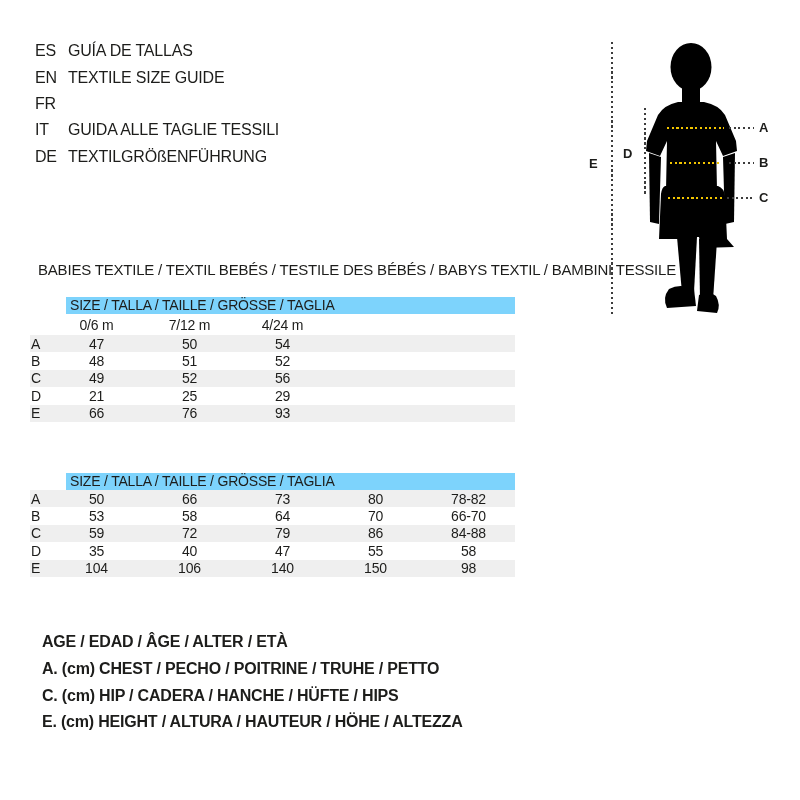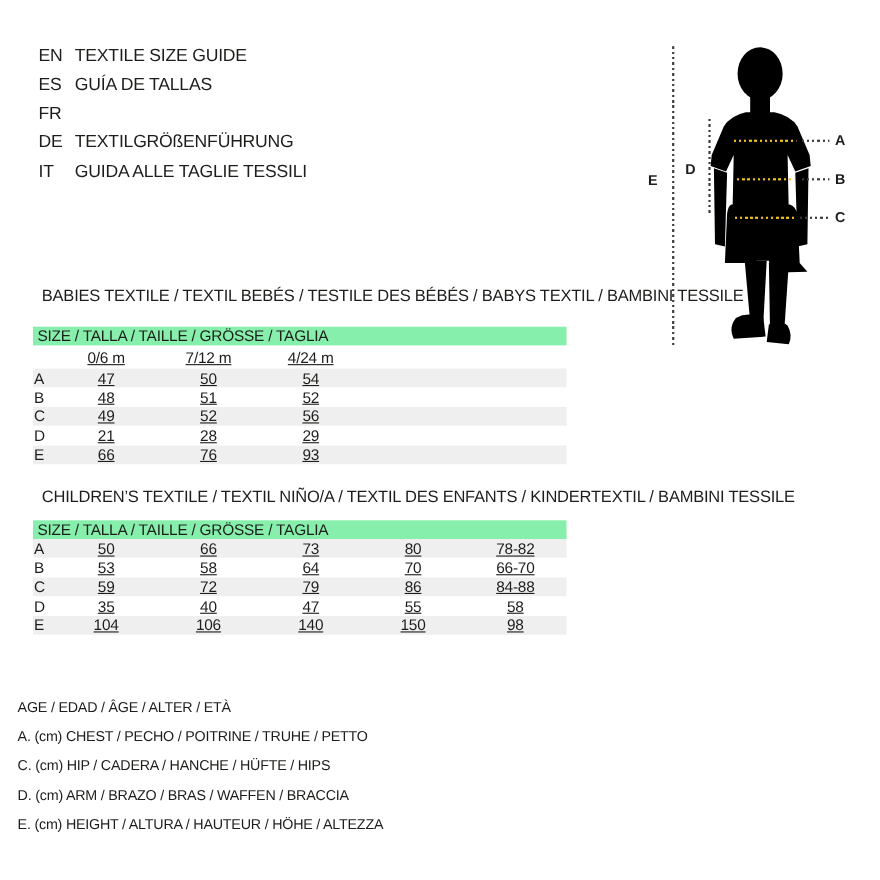--- a/index.html
+++ b/index.html
@@ -19,56 +19,56 @@
   .m-label { position:absolute; font-size:13px; font-weight:bold; letter-spacing:0; }
   .hdots { position:absolute; height:2.4px;
            background:repeating-linear-gradient(90deg, #f2c500 0 2.2px, transparent 2.2px 4.7px); }
   .hdots.gray { background:repeating-linear-gradient(90deg, #3c3c3c 0 2px, transparent 2px 4.7px); }
   .vdots { position:absolute; width:2.2px;
            background:repeating-linear-gradient(180deg, #3c3c3c 0 2.2px, transparent 2.2px 4.9px); }
 
   
   .section-title { position:absolute; left:38px; font-size:15px; white-space:nowrap; }
   .sg-table { position:absolute; left:30px; width:485px; font-size:14px; }
-  .size-bar { height:17px; background:#86efac; padding-left:4px; line-height:17px; white-space:nowrap; }
+  .size-bar { height:17px; background:#7dd3fc; padding-left:4px; line-height:17px; white-space:nowrap;margin-left:36px; }
   .trow { display:grid; grid-template-columns:20px 93px 93px 93px 93px 93px; align-items:center; }
   .thead-row { height:21px; }
   .data-row { height:17.4px; }
   .stripe { background:#efefef; }
   .cell-label { padding-left:1px; }
-  .cell-val { text-align:center;text-decoration:underline; }
-
-  
-  .legend-block { position:absolute; left:16px; top:629px; font-size:13px; }
+  .cell-val { text-align:center; }
+
+  
+  .legend-block { position:absolute; left:42px; top:629px; font-size:16px;font-weight:bold; }
   .legend-line { height:26.7px; display:flex; align-items:center; white-space:nowrap; }
 </style>
 </head>
 <body>
 
 <div class="page">
 
   <div class="lang-block">
     <div class="lang-row">
+      <span class="lang-code">ES</span>
+      <span class="lang-title">GUÍA DE TALLAS</span>
+    </div>
+    <div class="lang-row">
       <span class="lang-code">EN</span>
       <span class="lang-title">TEXTILE SIZE GUIDE</span>
     </div>
     <div class="lang-row">
-      <span class="lang-code">ES</span>
-      <span class="lang-title">GUÍA DE TALLAS</span>
-    </div>
-    <div class="lang-row">
       <span class="lang-code">FR</span>
+    </div>
+    <div class="lang-row">
+      <span class="lang-code">IT</span>
+      <span class="lang-title">GUIDA ALLE TAGLIE TESSILI</span>
     </div>
     <div class="lang-row">
       <span class="lang-code">DE</span>
       <span class="lang-title">TEXTILGRÖßENFÜHRUNG</span>
-    </div>
-    <div class="lang-row">
-      <span class="lang-code">IT</span>
-      <span class="lang-title">GUIDA ALLE TAGLIE TESSILI</span>
     </div>
   </div>
 
   <span class="m-label" style="left:589px; top:156px;">E</span>
   <div class="vdots" style="left:611px; top:42px; height:274px;"></div>
   <span class="m-label" style="left:623px; top:146px;">D</span>
   <div class="vdots" style="left:644px; top:108px; height:88px;"></div>
 
   <svg class="fig-svg" width="115" height="278" viewBox="0 0 115 278">
     <g fill="#000000">
@@ -128,36 +128,35 @@
       <span class="cell-label">C</span>
       <span class="cell-val">49</span>
       <span class="cell-val">52</span>
       <span class="cell-val">56</span>
       <span class="cell-val"></span>
         <span class="cell-val"></span>
     </div>
     <div class="trow data-row">
       <span class="cell-label">D</span>
       <span class="cell-val">21</span>
-      <span class="cell-val">28</span>
+      <span class="cell-val">25</span>
       <span class="cell-val">29</span>
       <span class="cell-val"></span>
         <span class="cell-val"></span>
     </div>
     <div class="trow data-row stripe">
       <span class="cell-label">E</span>
       <span class="cell-val">66</span>
       <span class="cell-val">76</span>
       <span class="cell-val">93</span>
       <span class="cell-val"></span>
         <span class="cell-val"></span>
     </div>
   </div>
 
-  <div class="section-title" style="top:443px;">CHILDREN’S TEXTILE / TEXTIL NIÑO/A / TEXTIL DES ENFANTS / KINDERTEXTIL / BAMBINI TESSILE</div>
   <div class="sg-table" style="top:473px;">
     <div class="size-bar">SIZE / TALLA / TAILLE / GRÖSSE / TAGLIA</div>
     <div class="trow data-row stripe">
       <span class="cell-label">A</span>
       <span class="cell-val">50</span>
       <span class="cell-val">66</span>
       <span class="cell-val">73</span>
       <span class="cell-val">80</span>
       <span class="cell-val">78-82</span>
     </div>
@@ -192,17 +191,16 @@
       <span class="cell-val">140</span>
       <span class="cell-val">150</span>
       <span class="cell-val">98</span>
     </div>
   </div>
 
   <div class="legend-block">
     <div class="legend-line">AGE / EDAD / ÂGE / ALTER / ETÀ</div>
     <div class="legend-line">A. (cm) CHEST / PECHO / POITRINE / TRUHE / PETTO</div>
     <div class="legend-line">C. (cm) HIP / CADERA / HANCHE / HÜFTE / HIPS</div>
-    <div class="legend-line">D. (cm) ARM / BRAZO / BRAS / WAFFEN / BRACCIA</div>
     <div class="legend-line">E. (cm) HEIGHT / ALTURA / HAUTEUR / HÖHE / ALTEZZA</div>
   </div>
 
 </div>
 
 </body></html>

